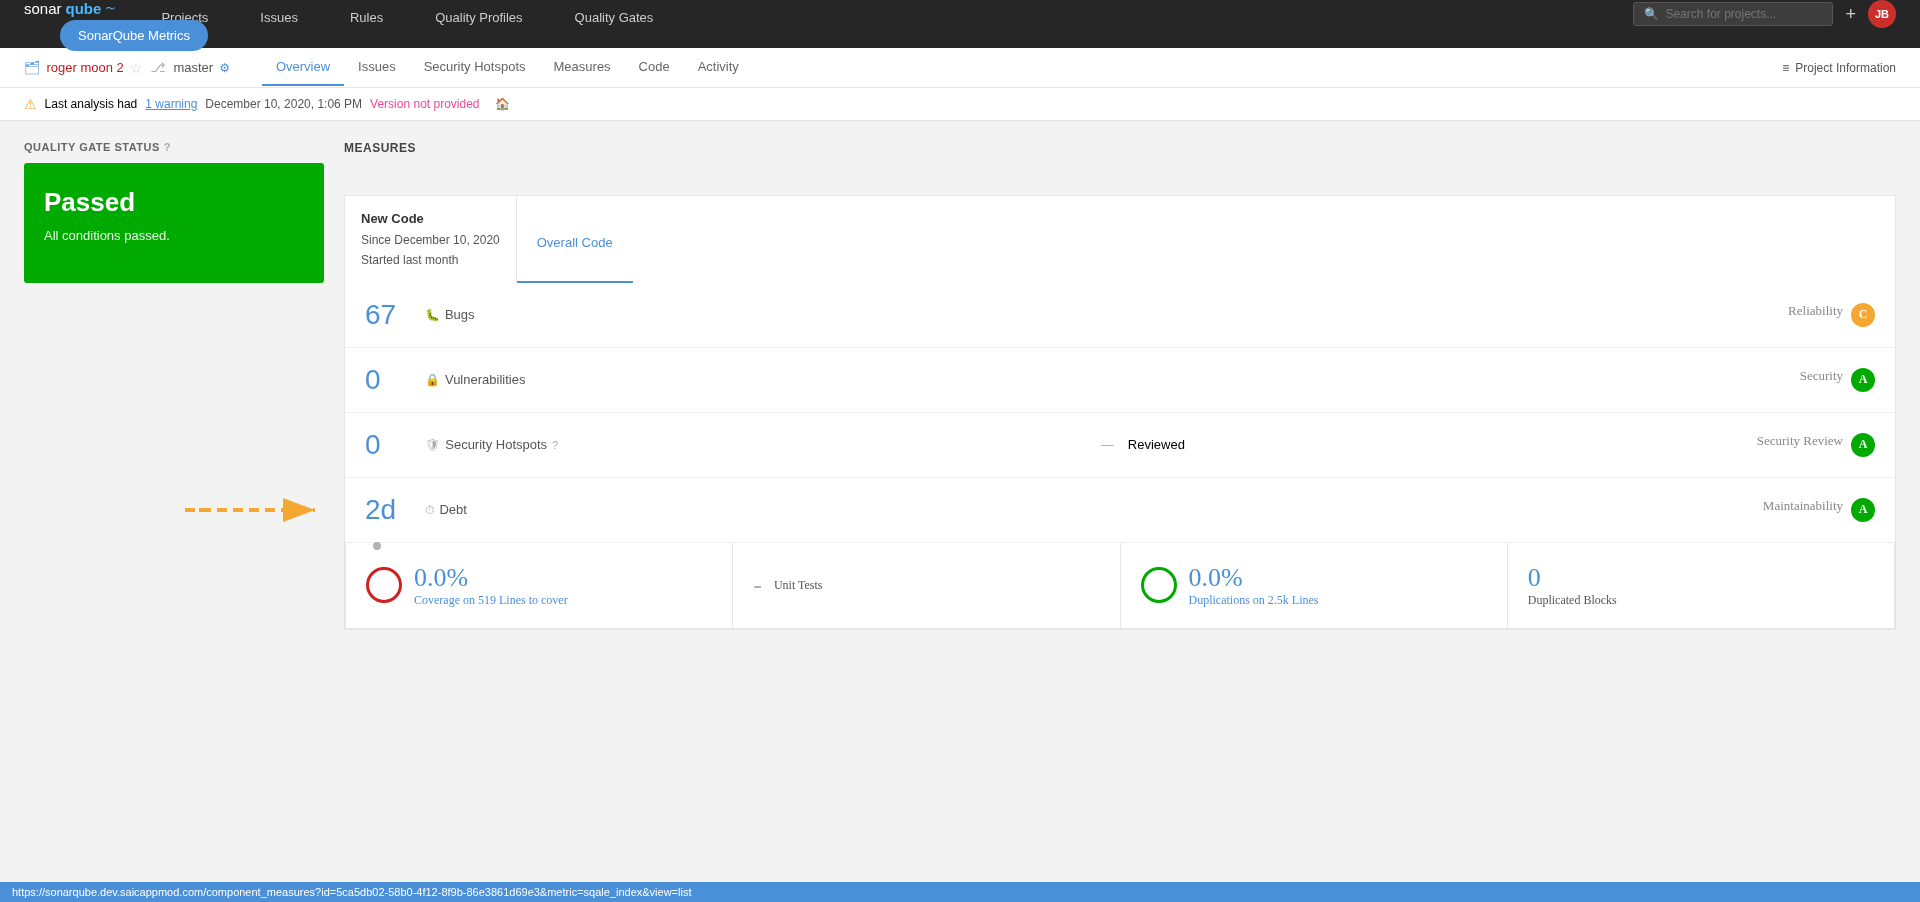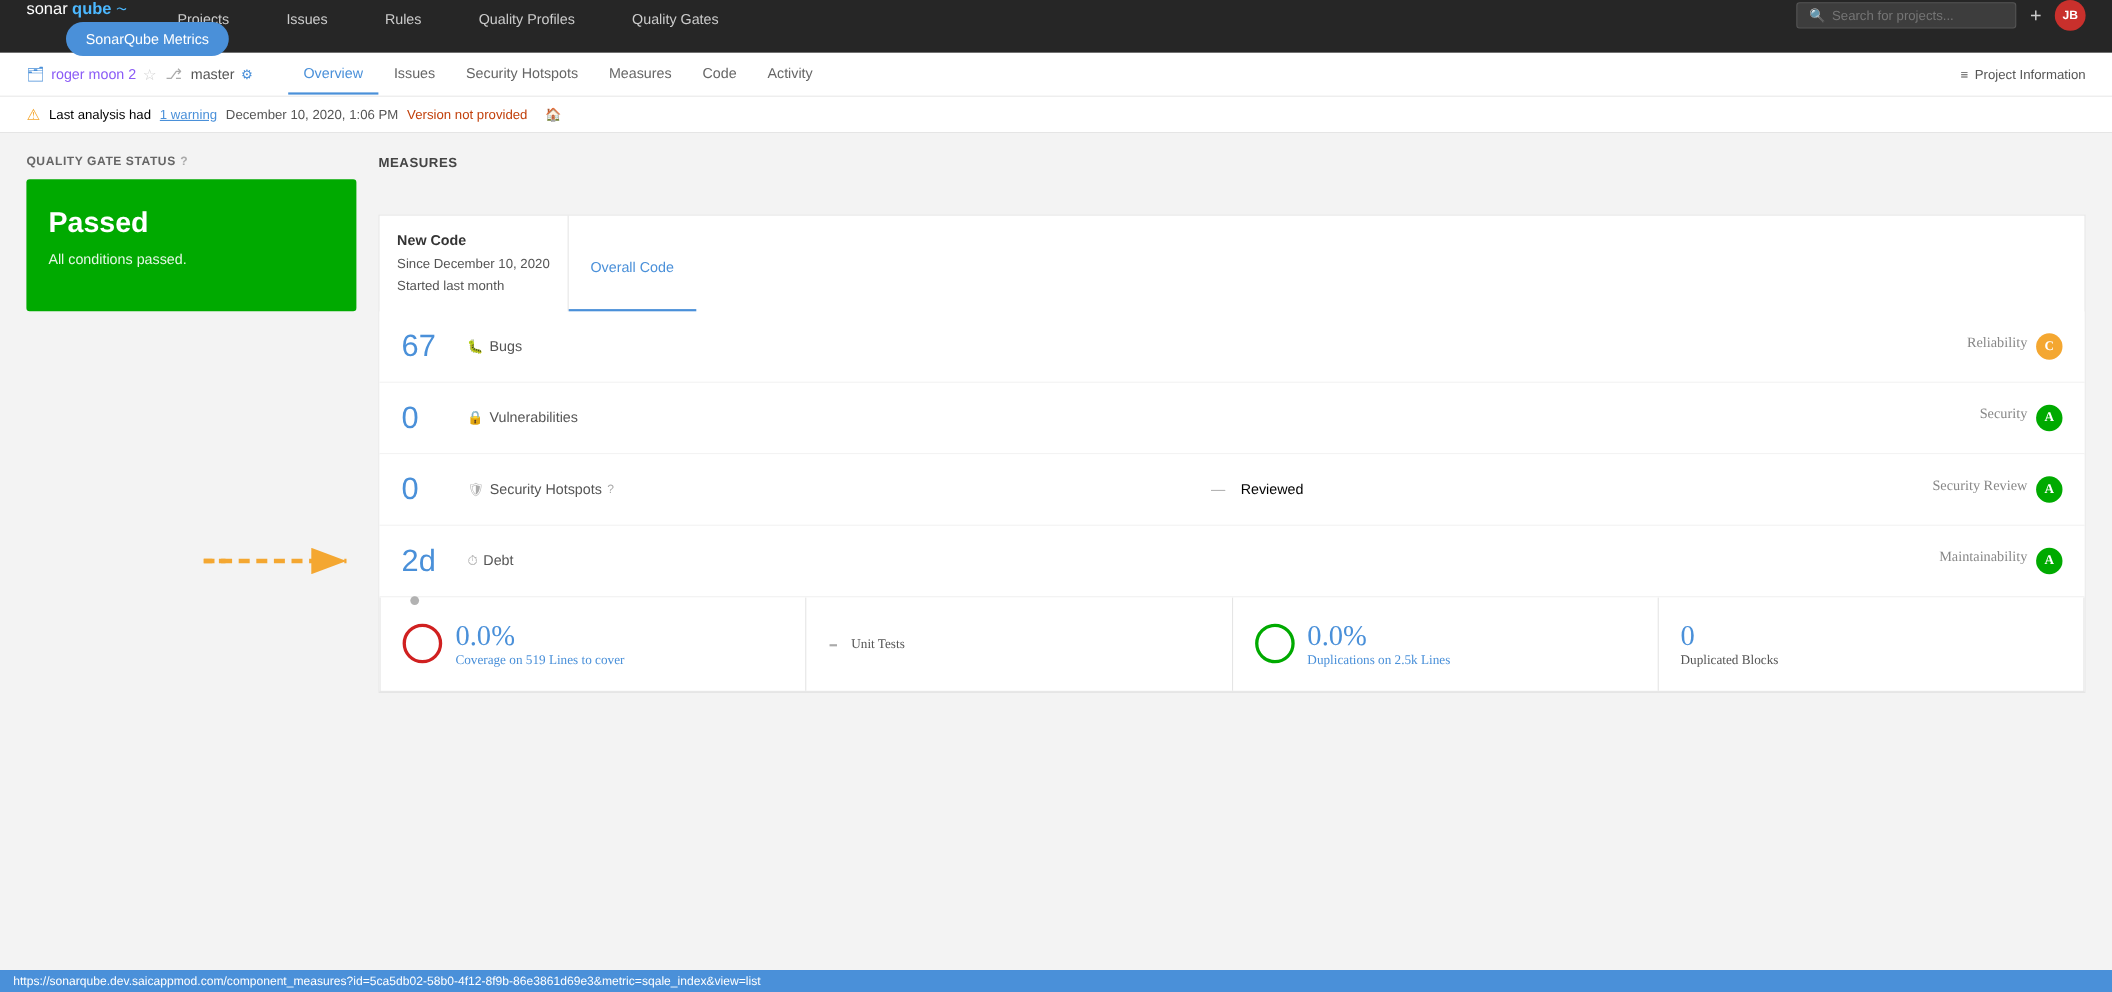--- a/index.html
+++ b/index.html
@@ -86,21 +86,21 @@
       height: 40px;
     }
     .breadcrumb {
       display: flex;
       align-items: center;
       gap: 6px;
       margin-right: 32px;
       font-size: 13px;
     }
     .breadcrumb .proj-icon { color: #4a90d9; }
-    .breadcrumb .proj-name { color: #8b5cf6; font-weight: 500; }
+    .breadcrumb .proj-name { color: #b91c1c; font-weight: 500; }
     .breadcrumb .star { color: #ccc; font-size: 14px; }
     .breadcrumb .branch { color: #555; }
 
     .tabs { display: flex; gap: 0; }
     .tab {
       padding: 10px 14px;
       font-size: 13px;
       color: #666;
       cursor: pointer;
       border-bottom: 2px solid transparent;
@@ -124,21 +124,21 @@
       border-bottom: 1px solid #e5e5e5;
       padding: 8px 24px;
       display: flex;
       align-items: center;
       gap: 8px;
       font-size: 12px;
     }
     .warning-icon { color: #f4a731; font-size: 14px; }
     .warning-link { color: #4a90d9; text-decoration: underline; }
     .warning-date { color: #555; }
-    .warning-version { color: #c2410c; }
+    .warning-version { color: #ec4899; }
     .home-icon { color: #aaa; margin-left: 8px; }
 
     
     .main-content {
       padding: 20px 24px;
       display: flex;
       gap: 20px;
     }
 
     

